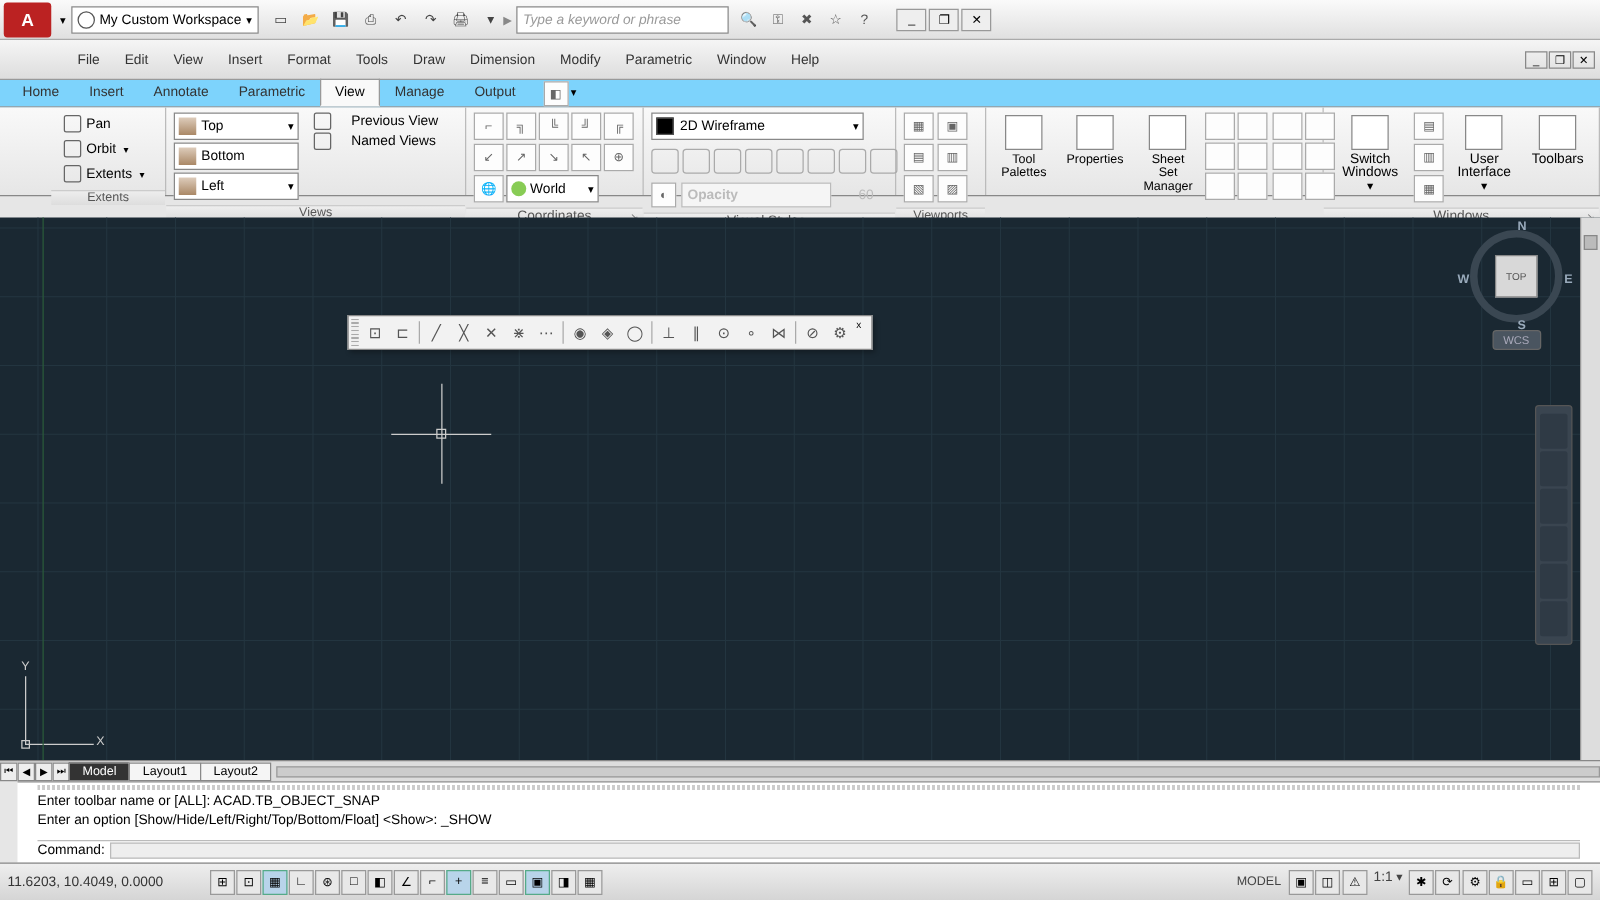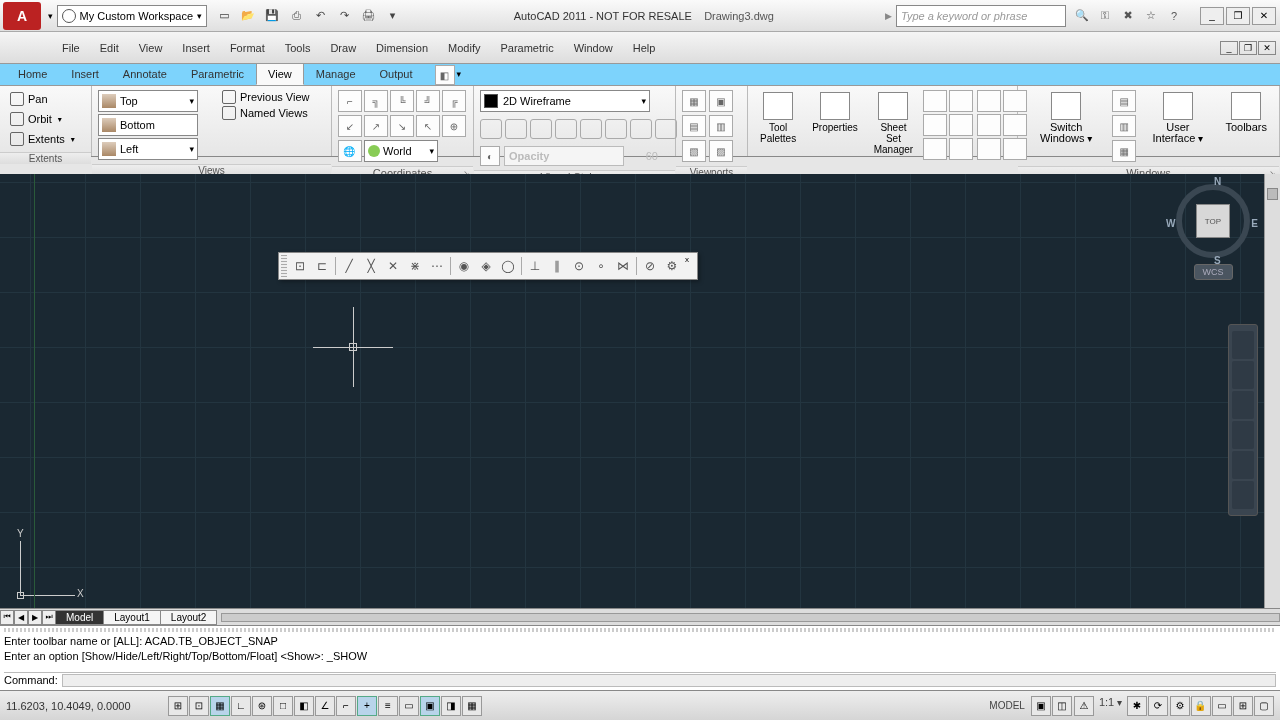--- a/index.html
+++ b/index.html
@@ -27,34 +27,34 @@
 .mdi-controls{margin-left:auto;display:flex;gap:1px;margin-right:4px;}
 .mdi{width:18px;height:14px;border:1px solid #888;font-size:9px;display:flex;align-items:center;justify-content:center;}
 
 
 .ribbon-tabs{height:22px;background:#7dd3fc;display:flex;align-items:flex-end;padding-left:6px;border-bottom:1px solid #999;}
 .rtab{padding:4px 11px;border:1px solid transparent;color:#333;cursor:default;}
 .rtab.active{background:#f9f9f9;border:1px solid #999;border-bottom:1px solid #f9f9f9;color:#000;}
 .rtab-extra{margin-left:10px;display:flex;gap:2px;}
 
 
-.ribbon{height:71px;background:linear-gradient(#f9f9f9,#e6e6e6);display:flex;border-bottom:1px solid #888;}
+.ribbon{height:71px;background:linear-gradient(#f9f9f9,#e6e6e6);display:flex;border-bottom:1px solid #888;padding-left:41px;}
 .panel{border-right:1px solid #bbb;display:flex;flex-direction:column;position:relative;}
 .panel-content{flex:1;display:flex;align-items:flex-start;padding:4px 6px;gap:4px;}
 .panel-label{height:18px;text-align:center;font-size:10px;color:#555;background:linear-gradient(#eee,#ddd);border-top:1px solid #ccc;display:flex;align-items:center;justify-content:center;position:relative;}
 .panel-label .arrow{position:absolute;right:3px;font-size:8px;color:#777;}
 .nav-col{display:flex;flex-direction:column;gap:2px;}
 .nav-btn{display:flex;align-items:center;gap:4px;padding:2px 4px;}
 .nav-ico{width:14px;height:14px;border:1px solid #666;border-radius:2px;}
 .dd-arrow{font-size:8px;margin-left:2px;}
 .views-col{display:flex;flex-direction:column;gap:2px;}
 .view-sel{width:100px;height:22px;border:1px solid #888;background:#fff;display:flex;align-items:center;padding:0 3px;}
 .view-sel .cube{width:14px;height:14px;background:linear-gradient(#dcb,#a86);margin-right:4px;}
 .view-links{display:flex;flex-direction:column;gap:2px;margin-left:8px;}
-.view-link{display:flex;align-items:center;gap:4px;margin-left:12px;}
+.view-link{display:flex;align-items:center;gap:16px;}
 .gicon{width:24px;height:22px;border:1px solid #aaa;background:#fdfdfd;display:flex;align-items:center;justify-content:center;font-size:10px;color:#666;}
 .gicon.small{width:20px;height:20px;}
 .coord-row{display:flex;align-items:center;gap:2px;}
 .world-sel{width:74px;height:22px;border:1px solid #888;background:#fff;display:flex;align-items:center;padding:0 3px;}
 .vs-sel{width:170px;height:22px;border:1px solid #888;background:#fff;display:flex;align-items:center;padding:0 3px;}
 .vs-sw{width:14px;height:14px;background:#000;border:1px solid #555;margin-right:5px;}
 .vs-icons{display:flex;gap:3px;margin-top:3px;}
 .vs-ico{width:22px;height:20px;border:1px solid #aaa;border-radius:3px;}
 .opacity-row{display:flex;align-items:center;gap:4px;margin-top:3px;}
 .opacity-field{width:120px;height:20px;border:1px solid #bbb;background:#f5f5f5;color:#bbb;padding:0 4px;display:flex;align-items:center;font-weight:bold;}
@@ -98,21 +98,21 @@
 
 .layout-tabs{position:absolute;bottom:95px;left:0;right:0;height:17px;background:#ddd;display:flex;align-items:center;border-top:1px solid #888;}
 .lt-nav{display:flex;}
 .lt-btn{width:14px;height:15px;border:1px solid #888;background:#eee;font-size:8px;display:flex;align-items:center;justify-content:center;}
 .lt-tab{padding:1px 10px;border:1px solid #888;background:#f5f5f5;font-size:10px;margin-left:-1px;}
 .lt-tab.active{background:#333;color:#fff;}
 .lt-scroll{flex:1;height:15px;background:#ddd;margin-left:4px;position:relative;}
 .lt-scroll .tr{position:absolute;left:0;right:0;top:3px;height:9px;background:#ccc;border:1px solid #999;}
 
 
-.cmd-area{position:absolute;bottom:30px;left:0;right:0;height:65px;background:#fff;border-top:1px solid #888;font-family:'Courier New',monospace;font-size:12px;padding:2px 4px;display:flex;flex-direction:column;}
+.cmd-area{position:absolute;bottom:30px;left:14px;right:0;height:65px;background:#fff;border-top:1px solid #888;font-family:'Courier New',monospace;font-size:12px;padding:2px 16px;display:flex;flex-direction:column;}
 .cmd-area .grip{height:4px;background:repeating-linear-gradient(90deg,#ccc,#ccc 2px,#fff 2px,#fff 4px);margin-bottom:2px;}
 .cmd-line{line-height:15px;white-space:pre;}
 .cmd-bottom{display:flex;align-items:center;border-top:1px solid #bbb;margin-top:auto;}
 .cmd-sbar{height:13px;flex:1;background:#eee;border:1px solid #bbb;margin-left:4px;}
 
 
 .status-bar{position:absolute;bottom:0;left:0;right:0;height:30px;background:linear-gradient(#eee,#d5d5d5);border-top:1px solid #888;display:flex;align-items:center;padding:0 6px;gap:2px;}
 .coords{width:160px;font-size:11px;color:#333;}
 .sb-group{display:flex;gap:1px;}
 .sb-btn{width:20px;height:20px;border:1px solid #999;background:#e8e8e8;display:flex;align-items:center;justify-content:center;font-size:10px;}
@@ -133,23 +133,20 @@
   </div>
   <div class="qat">
     <div class="qat-btn">▭</div>
     <div class="qat-btn">📂</div>
     <div class="qat-btn">💾</div>
     <div class="qat-btn">⎙</div>
     <div class="qat-btn">↶</div>
     <div class="qat-btn">↷</div>
     <div class="qat-btn">🖨</div>
     <div class="qat-btn">▾</div>
-  </div>
-  <div class="title-center">
-    <span class="appname">AutoCAD 2011 - NOT FOR RESALE</span>&nbsp;&nbsp;&nbsp;&nbsp;<span>Drawing3.dwg</span>
   </div>
   <span style="color:#888;margin-right:4px;font-size:9px;">▶</span>
   <div class="search-box">Type a keyword or phrase</div>
   <div class="title-icons">
     <div class="ti">🔍</div>
     <div class="ti">⚿</div>
     <div class="ti">✖</div>
     <div class="ti">☆</div>
     <div class="ti">?</div>
   </div>

